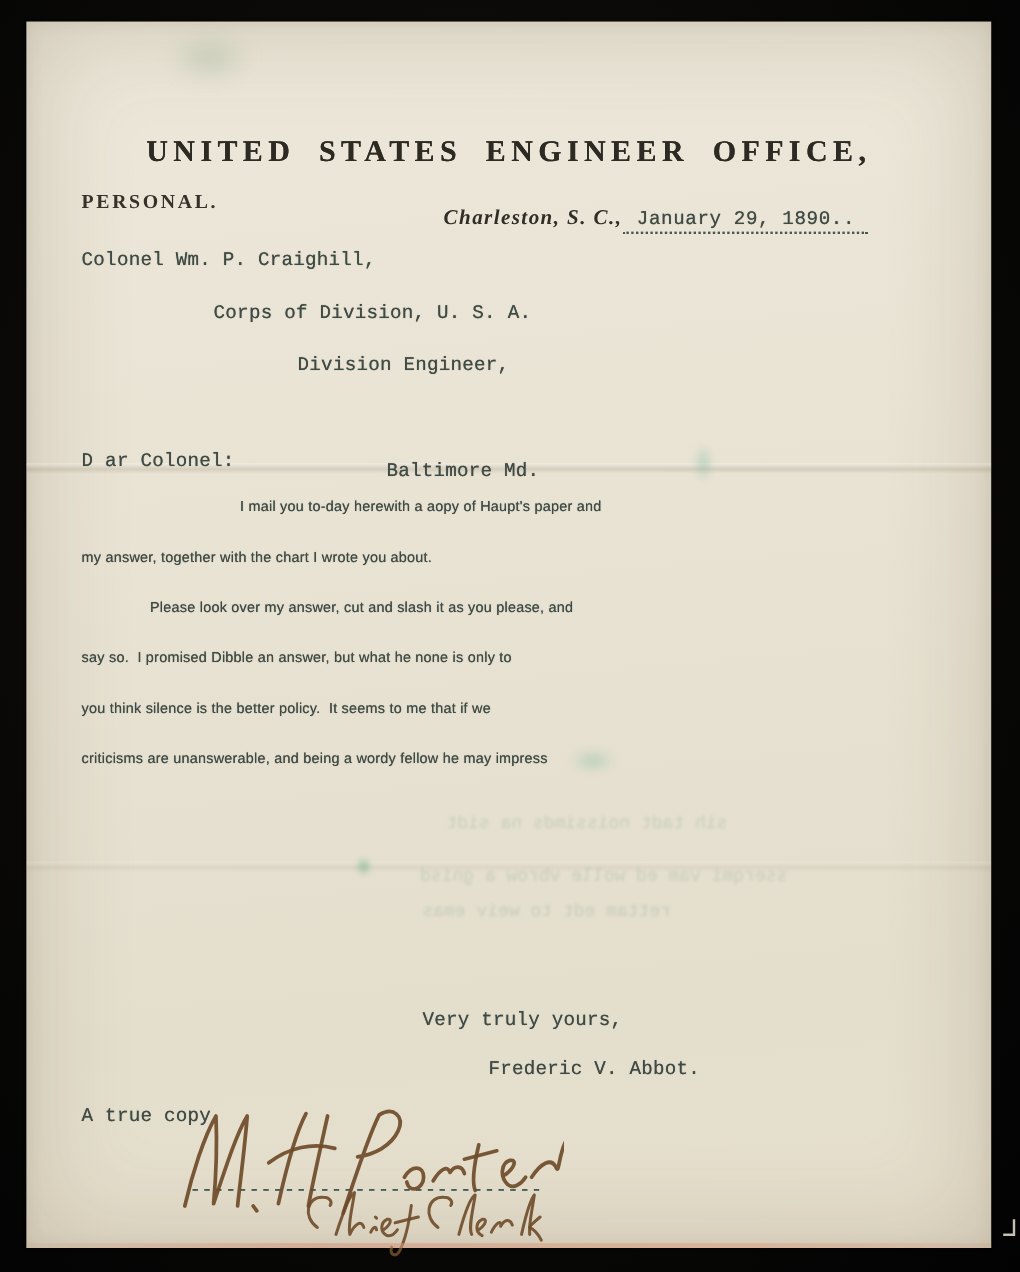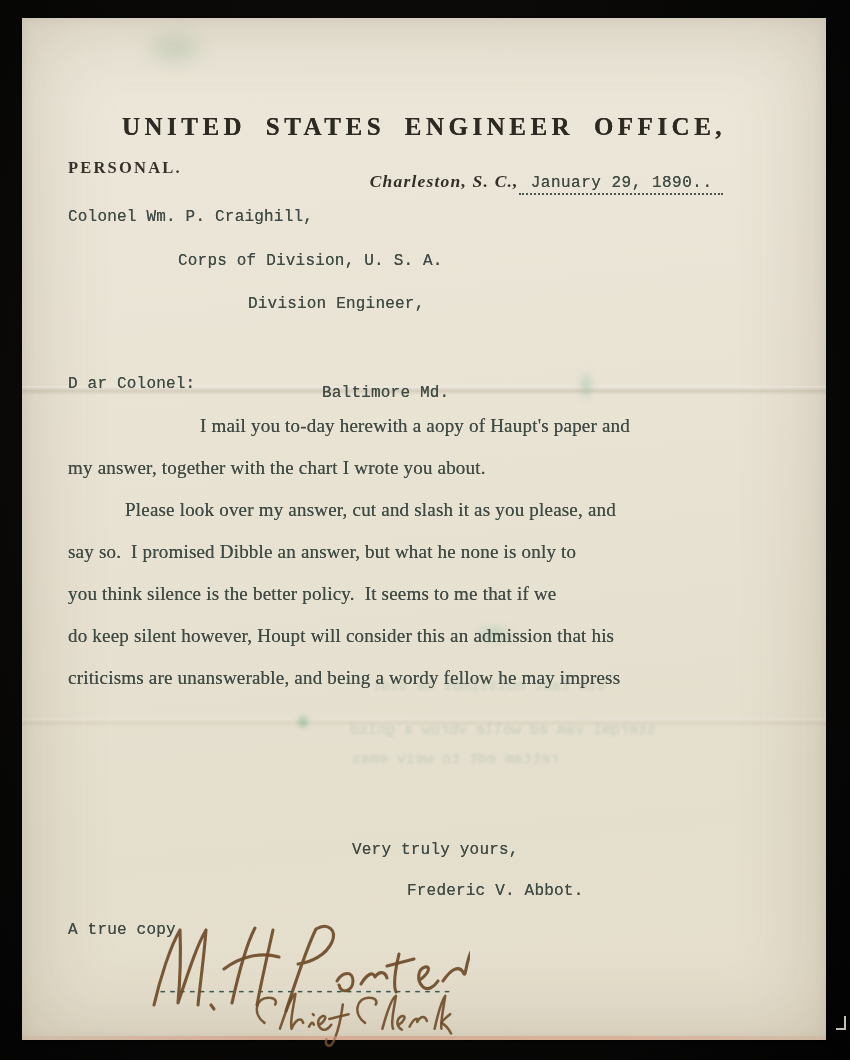--- a/index.html
+++ b/index.html
@@ -47,22 +47,22 @@
     letter-spacing:.5px;border-bottom:2px dotted #49584f;padding:0 10px 1px 12px;
     text-shadow:0 0 .6px rgba(62,74,67,.85);
   }
   .addr0{left:46px;top:187px;}
   .addr1{left:156px;top:231px;}
   .addr2{left:226px;top:274px;}
   .addr3{left:300px;top:318px;margin-top:45px;}
   .salutation{left:46px;top:354px;}
   .body-block{position:absolute;left:46px;top:397px;}
   .bline{
-    position:relative;height:42px;font-family:Liberation Serif, serif;
-    font-size:19px;color:#3e4a43;white-space:pre;letter-spacing:.2px;
+    position:relative;height:42px;font-family:Liberation Sans, sans-serif;
+    font-size:12px;color:#3e4a43;white-space:pre;letter-spacing:.2px;
     text-shadow:0 0 .6px rgba(62,74,67,.85);
   }
   .ind-a{padding-left:132px;}
   .ind-b{padding-left:57px;}
   .closing{left:330px;top:820px;}
   .typed-sig{left:366px;top:861px;margin-left:19px;}
   .true-copy{left:46px;top:900px;}
   .dashline{
     left:136px;top:962px;color:#3e5a50;letter-spacing:.2px;
     text-shadow:0 0 .5px rgba(62,90,80,.8);
@@ -127,21 +127,20 @@
     <div class="tw addr3">Baltimore Md.</div>
 
     <div class="tw salutation">D ar Colonel:</div>
 
     <div class="body-block">
       <div class="bline ind-a">I mail you to-day herewith a aopy of Haupt's paper and</div>
       <div class="bline">my answer, together with the chart I wrote you about.</div>
       <div class="bline ind-b">Please look over my answer, cut and slash it as you please, and</div>
       <div class="bline">say so.  I promised Dibble an answer, but what he none is only to</div>
       <div class="bline">you think silence is the better policy.  It seems to me that if we</div>
-      <div class="bline">do keep silent however, Houpt will consider this an admission that his</div>
       <div class="bline">criticisms are unanswerable, and being a wordy fellow he may impress</div>
     </div>
 
     <div class="tw closing">Very truly yours,</div>
     <div class="tw typed-sig">Frederic V. Abbot.</div>
 
     <div class="tw true-copy">A true copy</div>
     <div class="tw dashline">------------------------------</div>
 
     <svg class="sig-svg" viewBox="0 0 330 100" aria-label="W. H Porter">

